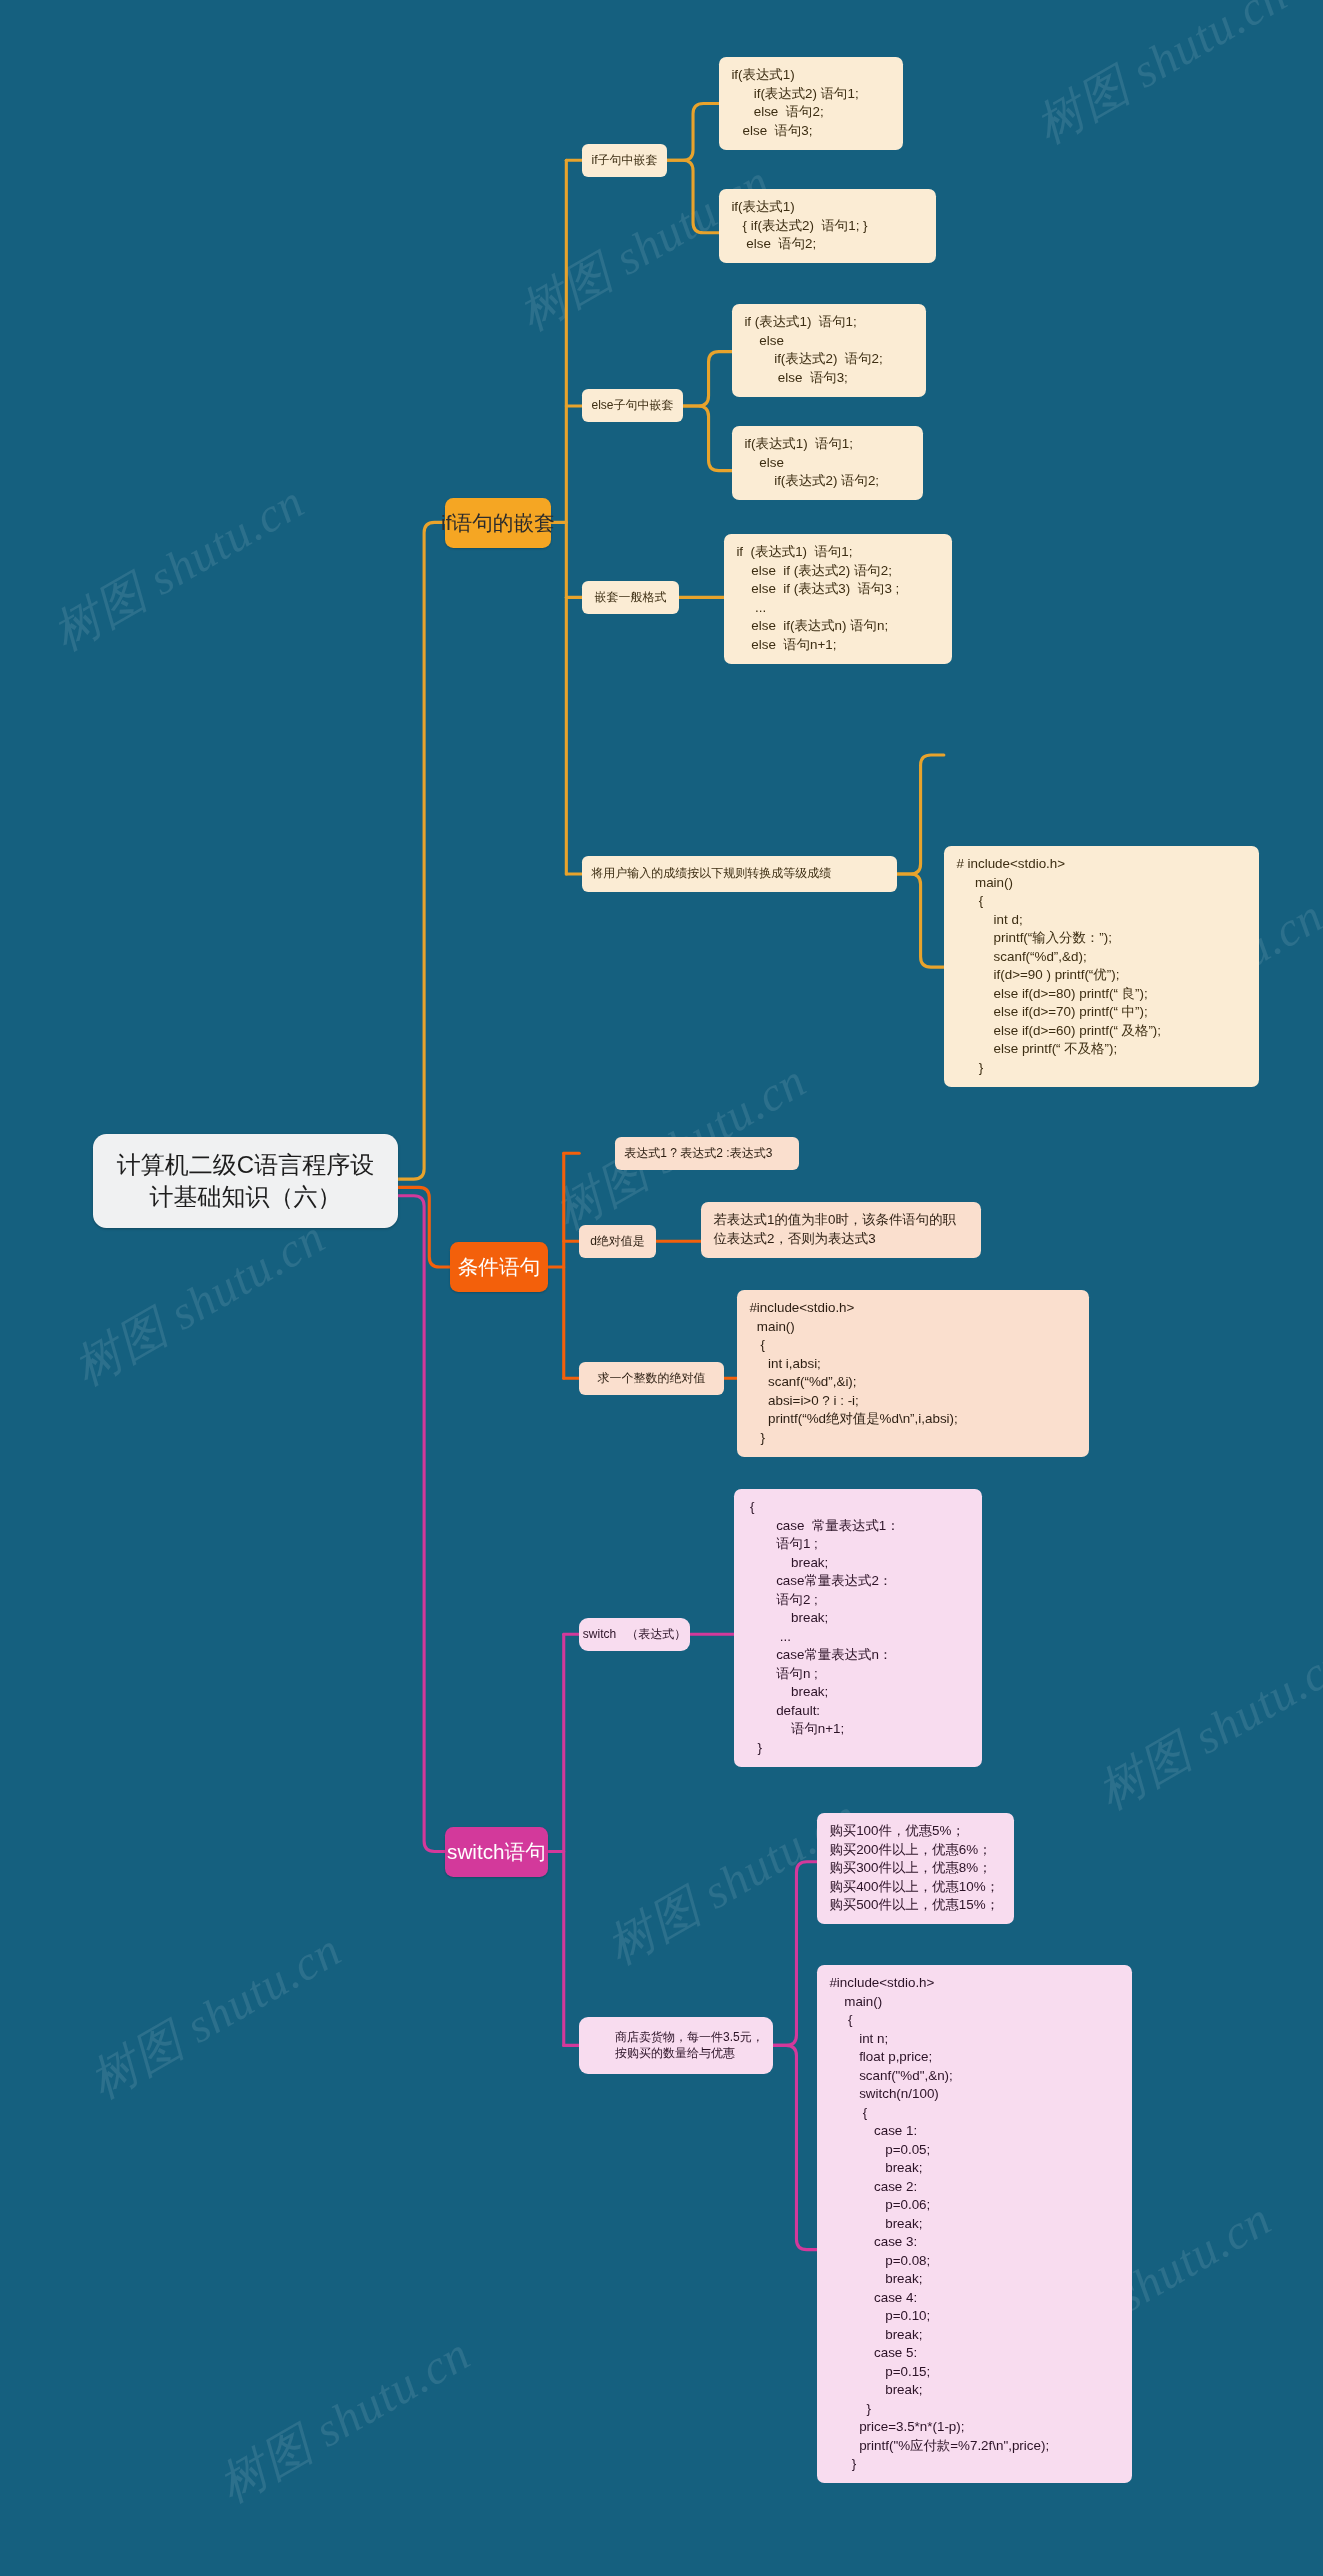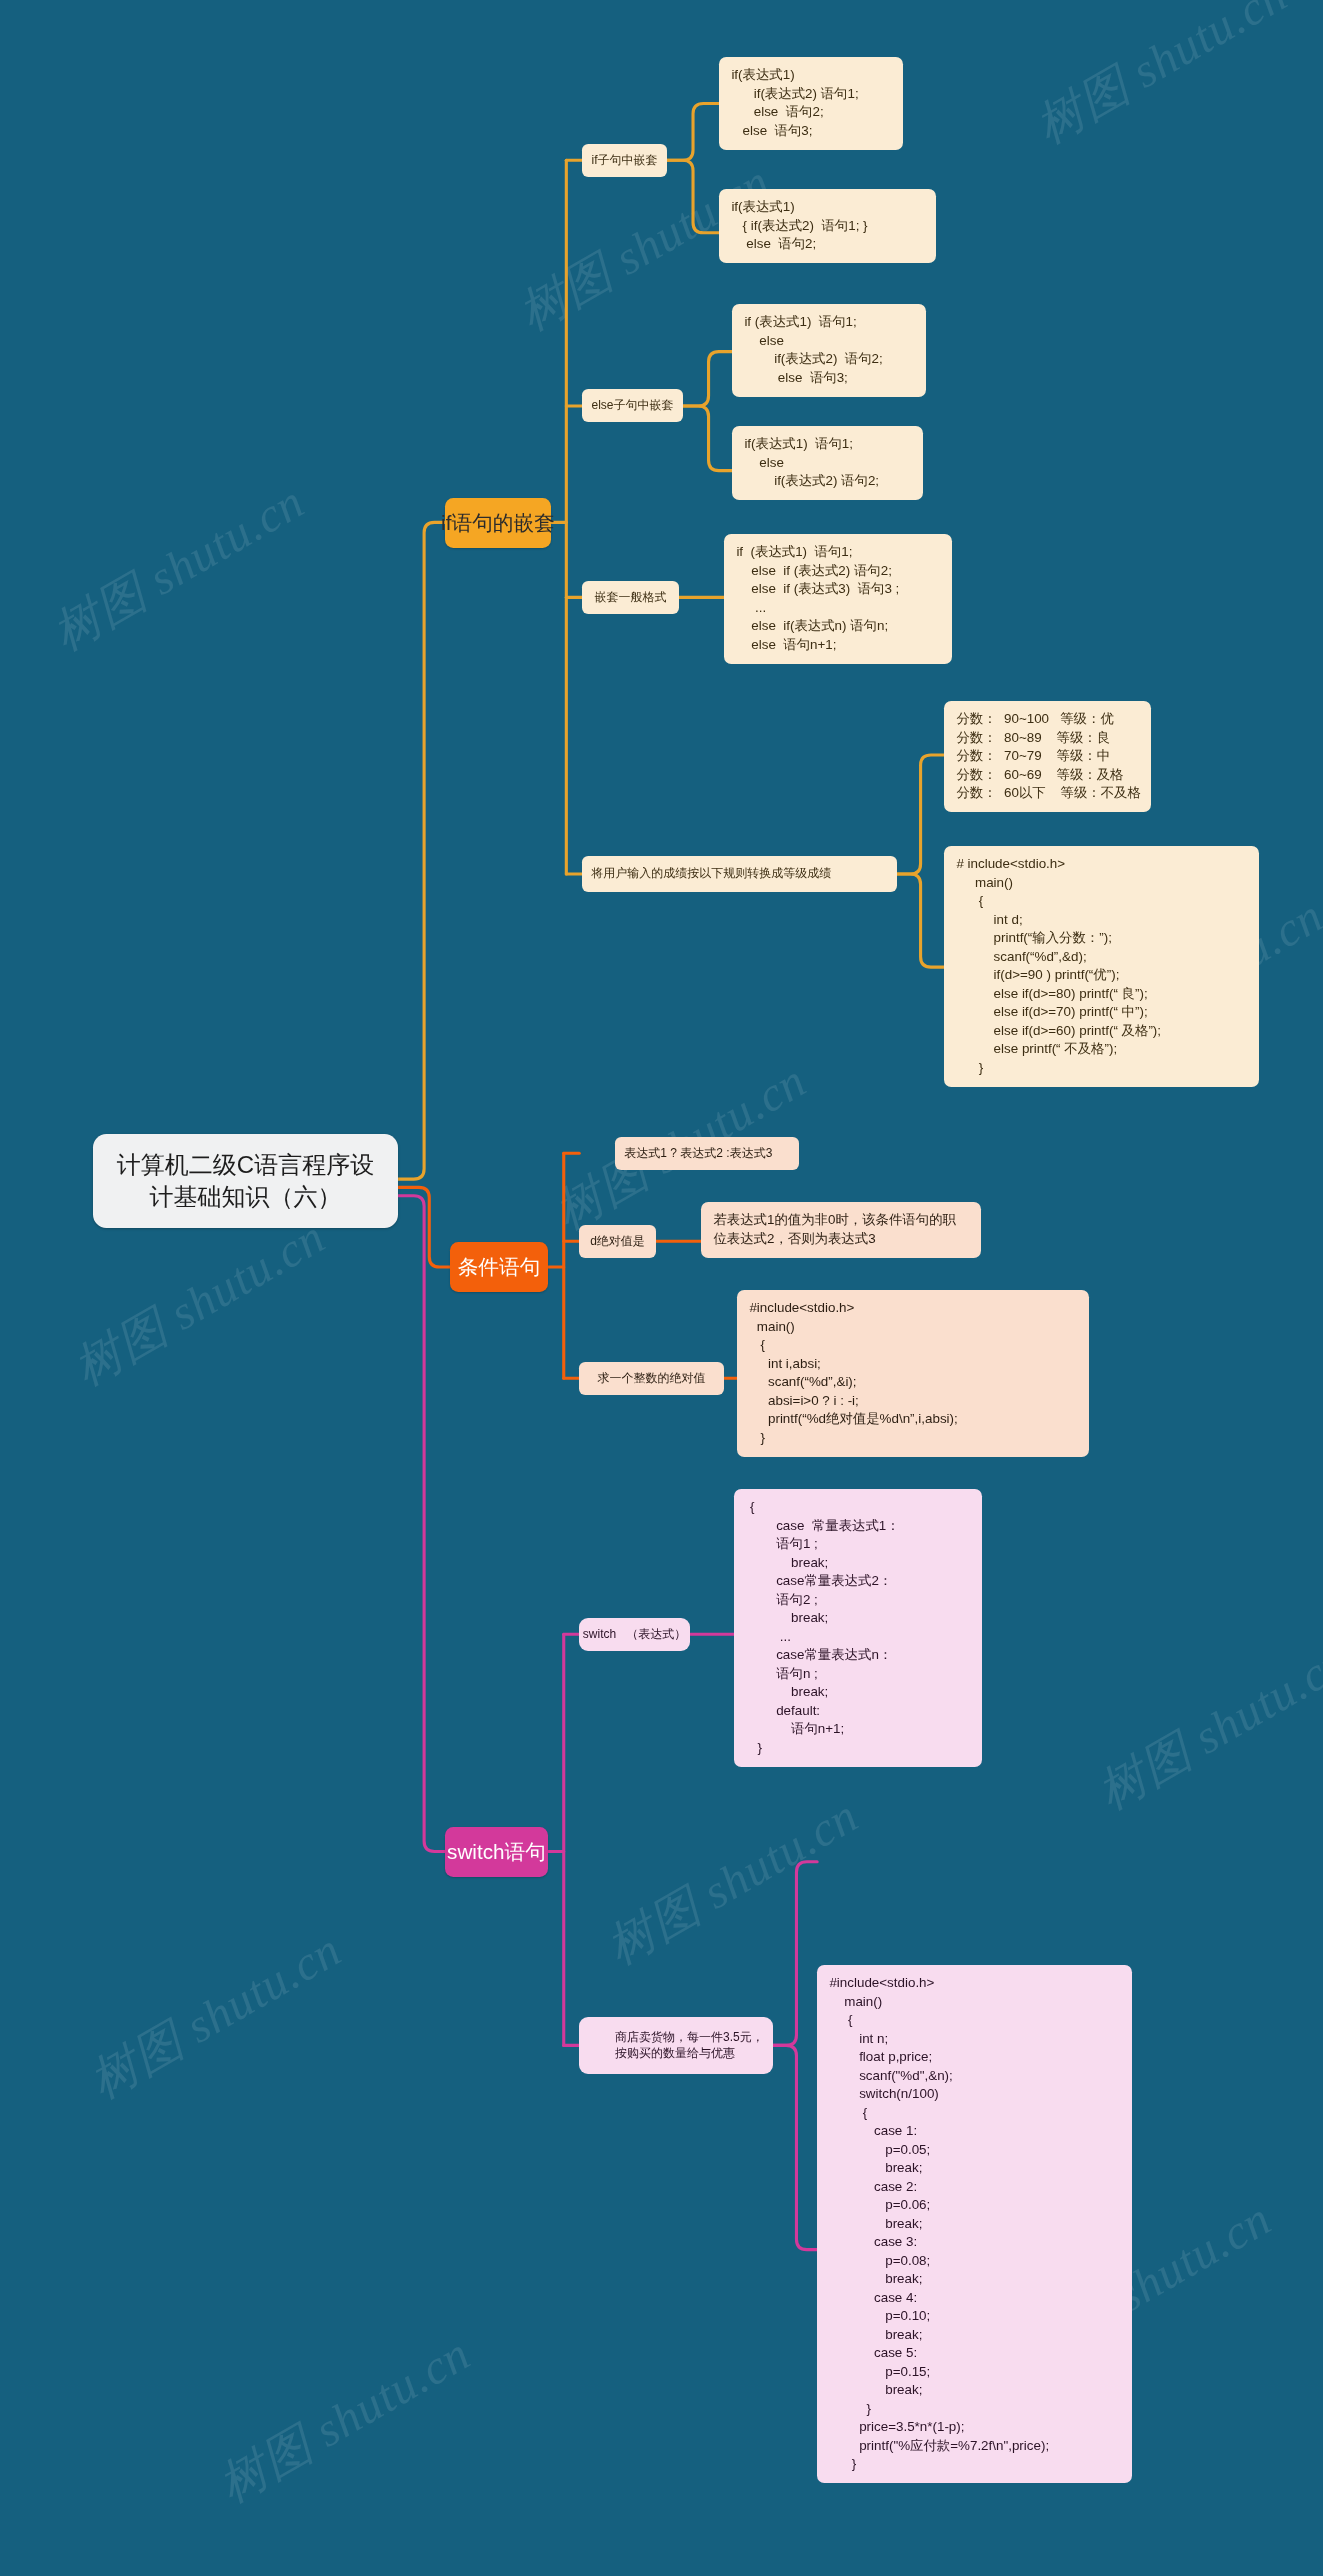--- a/index.html
+++ b/index.html
@@ -179,27 +179,20 @@
     <span class="txt">if  (表达式1)  语句1;
     else  if (表达式2) 语句2;
     else  if (表达式3)  语句3 ;
      ...
     else  if(表达式n) 语句n;
     else  语句n+1;</span>
   </div>
 
   <div class="node l2 cream wrap" style="left:582px;top:856px;width:315px;height:36px;justify-content:flex-start;">
     <span class="txt">将用户输入的成绩按以下规则转换成等级成绩</span>
-  </div>
-  <div class="node leaf cream" style="left:944px;top:701px;width:207px;">
-    <span class="txt">分数：  90~100   等级：优
-分数：  80~89    等级：良
-分数：  70~79    等级：中
-分数：  60~69    等级：及格
-分数：  60以下    等级：不及格</span>
   </div>
   <div class="node leaf cream" style="left:944px;top:846px;width:315px;">
     <span class="txt"># include&lt;stdio.h&gt;
      main()
       {
           int d;
           printf(“输入分数：”);
           scanf(“%d”,&amp;d);
           if(d&gt;=90 ) printf(“优”);
           else if(d&gt;=80) printf(“ 良”);
@@ -259,20 +252,27 @@
             break;
         default:
             语句n+1;
    }</span>
   </div>
 
   <div class="node l2 pink wrap" style="left:579px;top:2017px;width:194px;height:57px;justify-content:flex-end;">
     <span class="txt">商店卖货物，每一件3.5元，
 按购买的数量给与优惠</span>
   </div>
+  <div class="node leaf pink" style="left:817px;top:1813px;width:197px;">
+    <span class="txt">购买100件，优惠5%；
+购买200件以上，优惠6%；
+购买300件以上，优惠8%；
+购买400件以上，优惠10%；
+购买500件以上，优惠15%；</span>
+  </div>
   <div class="node leaf pink" style="left:817px;top:1965px;width:315px;">
     <span class="txt">#include&lt;stdio.h&gt;
     main()
      {
         int n;
         float p,price;
         scanf("%d",&amp;n);
         switch(n/100)
          {
             case 1:

